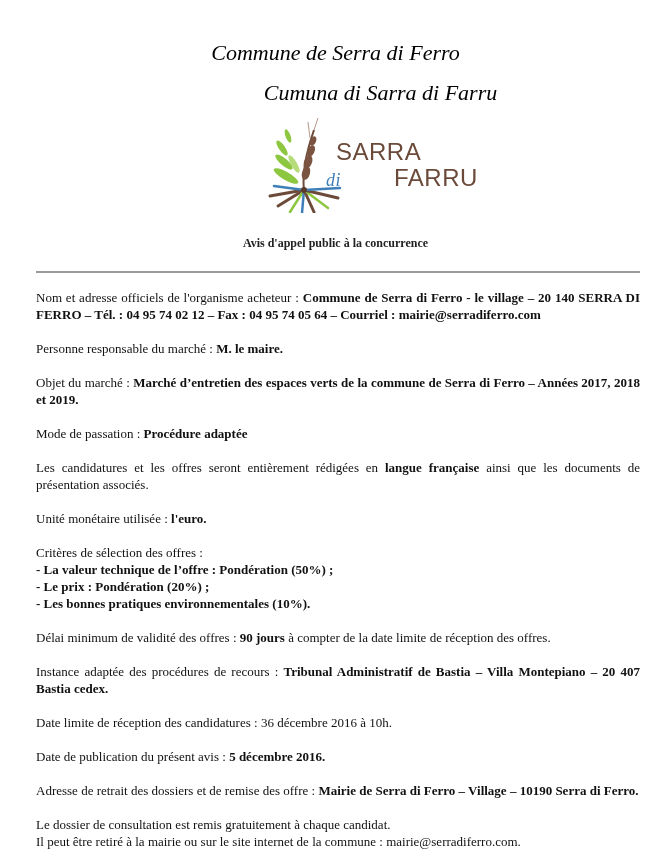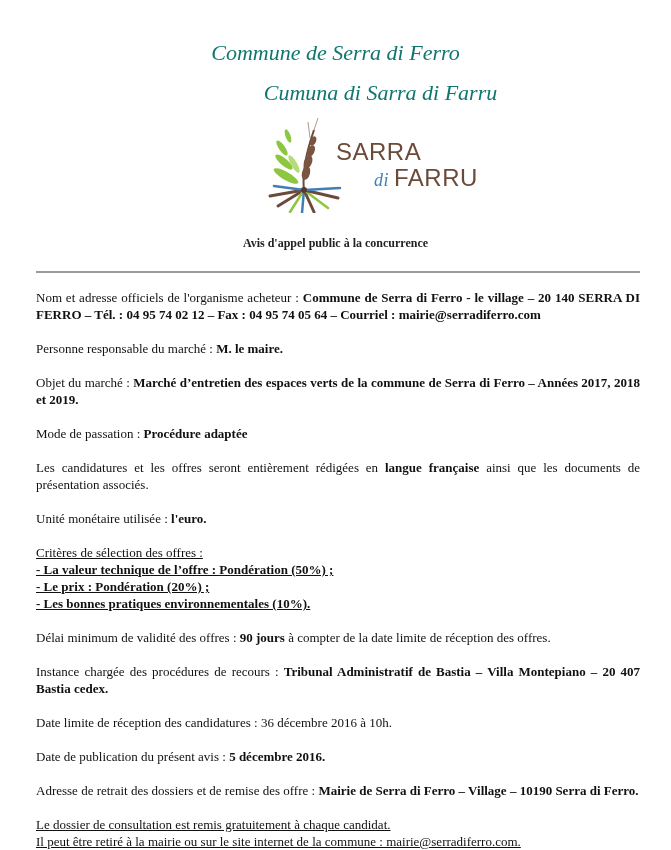--- a/index.html
+++ b/index.html
@@ -3,50 +3,50 @@
   <meta charset="utf-8">
   <style>
     html, body { margin: 0; padding: 0; background: #ffffff; }
     body {
       width: 671px; height: 850px; position: relative; overflow: hidden;
       font-family: "Liberation Serif", "DejaVu Serif", serif;
       color: #111111;
     }
     .header-line {
       position: absolute; left: 0; width: 671px; text-align: center;
-      font-style: italic; font-size: 22px; color: #0f766e;
+      font-style: italic; font-size: 22px; color: #000000;
       font-family: "Liberation Serif", serif;
     }
     #title1 { top: 40px; }
     #title2 { top: 80px; margin-left: 45px; }
     .logo {
       position: absolute; left: 266px; top: 118px; width: 150px; height: 95px;
     }
     .logo-text {
       position: absolute; font-family: "Liberation Sans", sans-serif;
       color: #6b4a3a; letter-spacing: 0.5px;
     }
     .logo-sarra { left: 70px; top: 20px; font-size: 24px; text-align: right; }
-    .logo-di { left: 60px; top: 52px; font-size: 18px; font-style: italic; color: #3f7fb8; font-family: "Liberation Serif", serif; margin-left: 48px; }
+    .logo-di { left: 60px; top: 52px; font-size: 18px; font-style: italic; color: #3f7fb8; font-family: "Liberation Serif", serif; }
     .logo-farru { left: 80px; top: 46px; font-size: 24px; margin-left: 48px; }
     .subtitle {
       position: absolute; top: 236px; left: 0; width: 671px; text-align: center;
       font-weight: bold; font-size: 12px; color: #222;
     }
     .rule {
       position: absolute; top: 271px; left: 36px; width: 604px; height: 2px;
       background: #9a9a9a;
     }
     .content {
       position: absolute; top: 289px; left: 36px; width: 604px;
       font-size: 13px; line-height: 17px; text-align: justify;
     }
     .content p { margin: 0 0 17px 0; }
     .content b { font-weight: bold; }
-    .crit-line { display: block; text-decoration: underline; }
+    .crit-line { display: block; }
   </style>
 </head>
 <body>
 
 <div id="title1" class="header-line">Commune de Serra di Ferro</div>
 <div id="title2" class="header-line">Cumuna di Sarra di Farru</div>
 
 <div class="logo">
   <svg width="80" height="95" viewBox="0 0 80 95" style="position:absolute;left:0;top:0;">
 
@@ -111,21 +111,21 @@
   <p>
     <span class="crit-line">Critères de sélection des offres :</span>
     <b class="crit-line">- La valeur technique de l’offre : Pondération (50%) ;</b>
     <b class="crit-line">- Le prix : Pondération (20%) ;</b>
     <b class="crit-line">- Les bonnes pratiques environnementales (10%).</b>
   </p>
   <p>
     <span>Délai minimum de validité des offres : </span><b>90 jours</b><span> à compter de la date limite de réception des offres.</span>
   </p>
   <p>
-    <span>Instance chargée des procédures de recours : </span><b>Tribunal Administratif de Bastia – Villa Montepiano – 20 407 Bastia cedex.</b>
+    <span>Instance adaptée des procédures de recours : </span><b>Tribunal Administratif de Bastia – Villa Montepiano – 20 407 Bastia cedex.</b>
   </p>
   <p>
     <span>Date limite de réception des candidatures : 36 décembre 2016 à 10h.</span>
   </p>
   <p>
     <span>Date de publication du présent avis : </span><b>5 décembre 2016.</b>
   </p>
   <p>
     <span>Adresse de retrait des dossiers et de remise des offre : </span><b>Mairie de Serra di Ferro – Village – 10190 Serra di Ferro.</b>
   </p>

